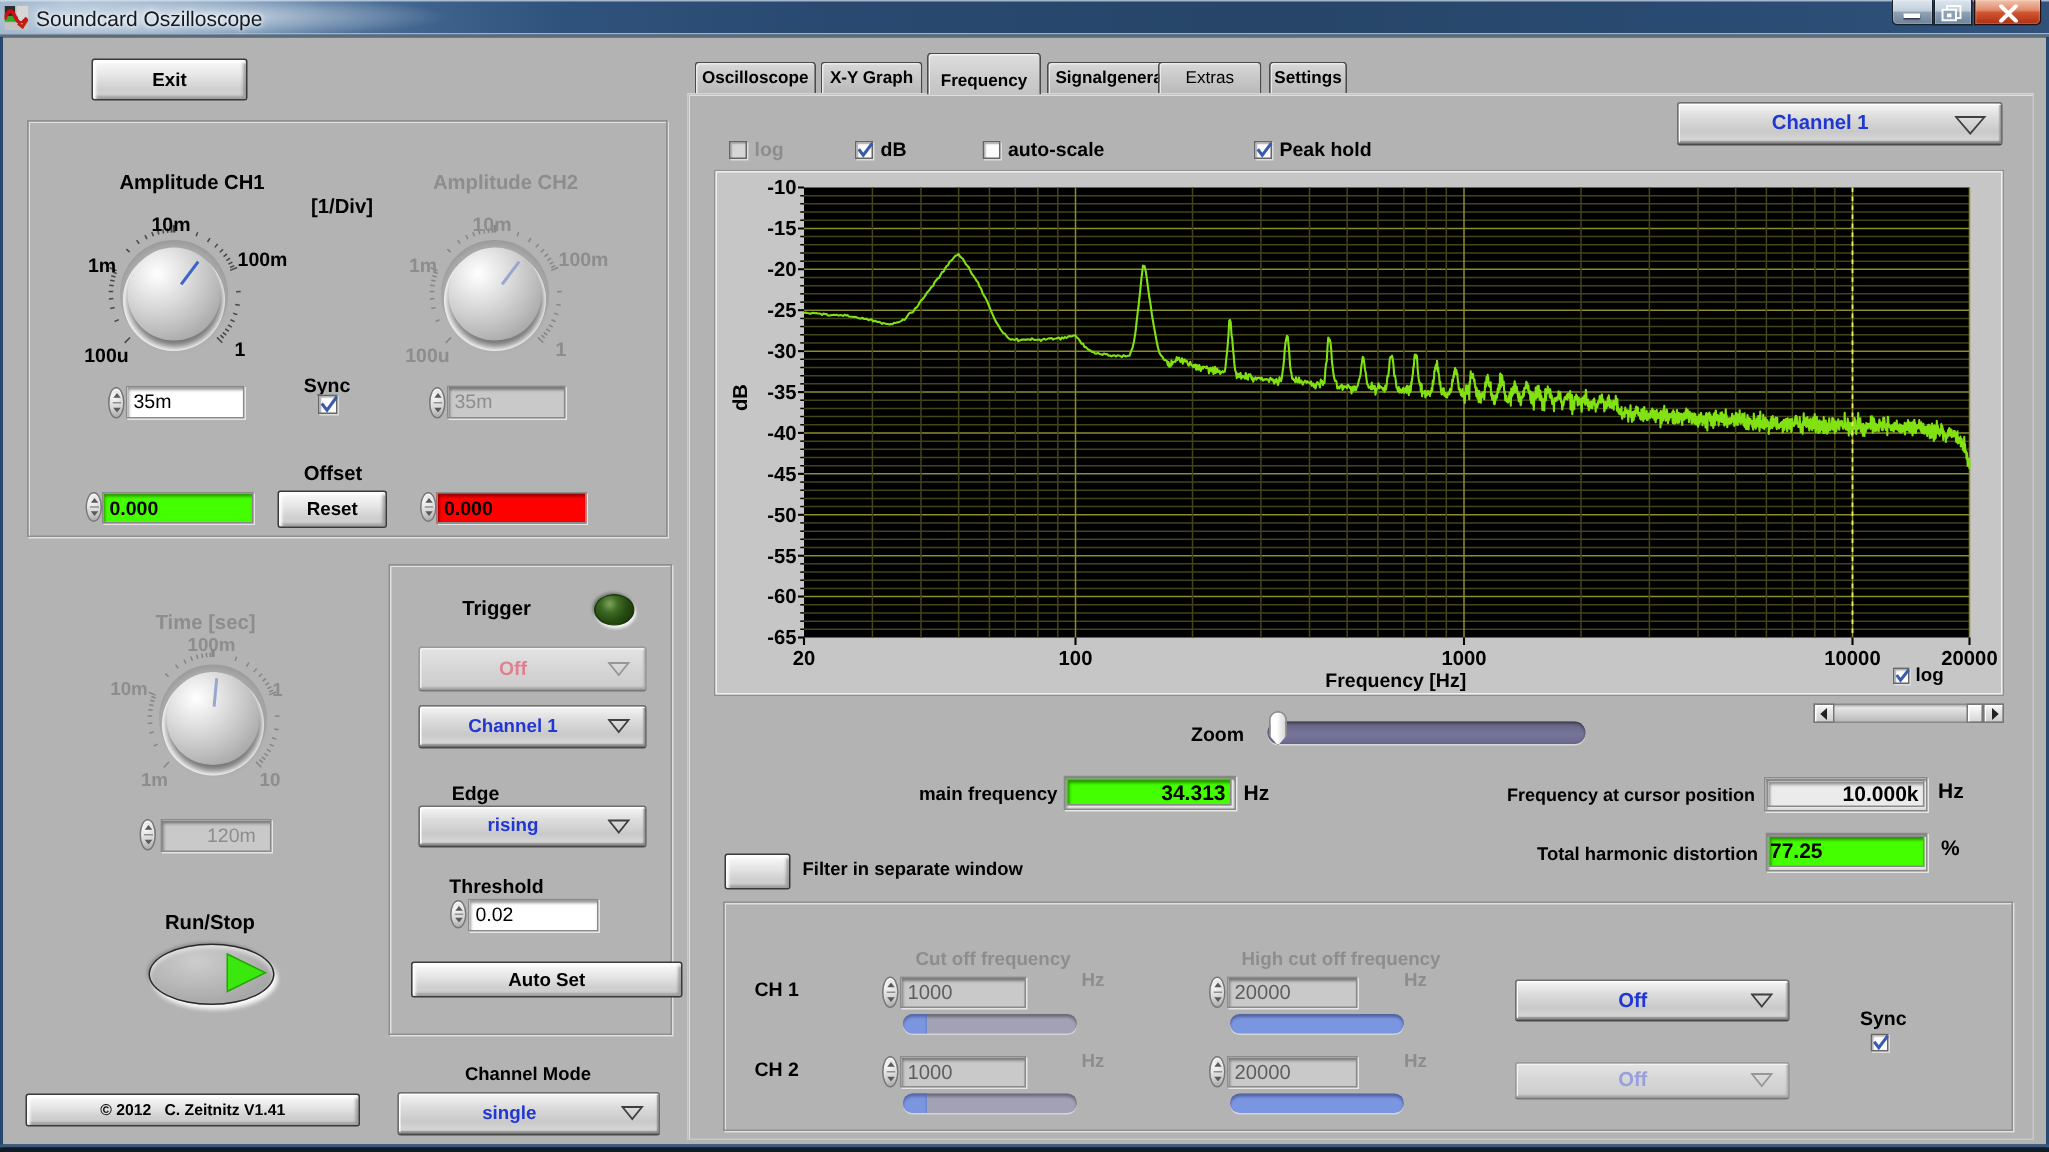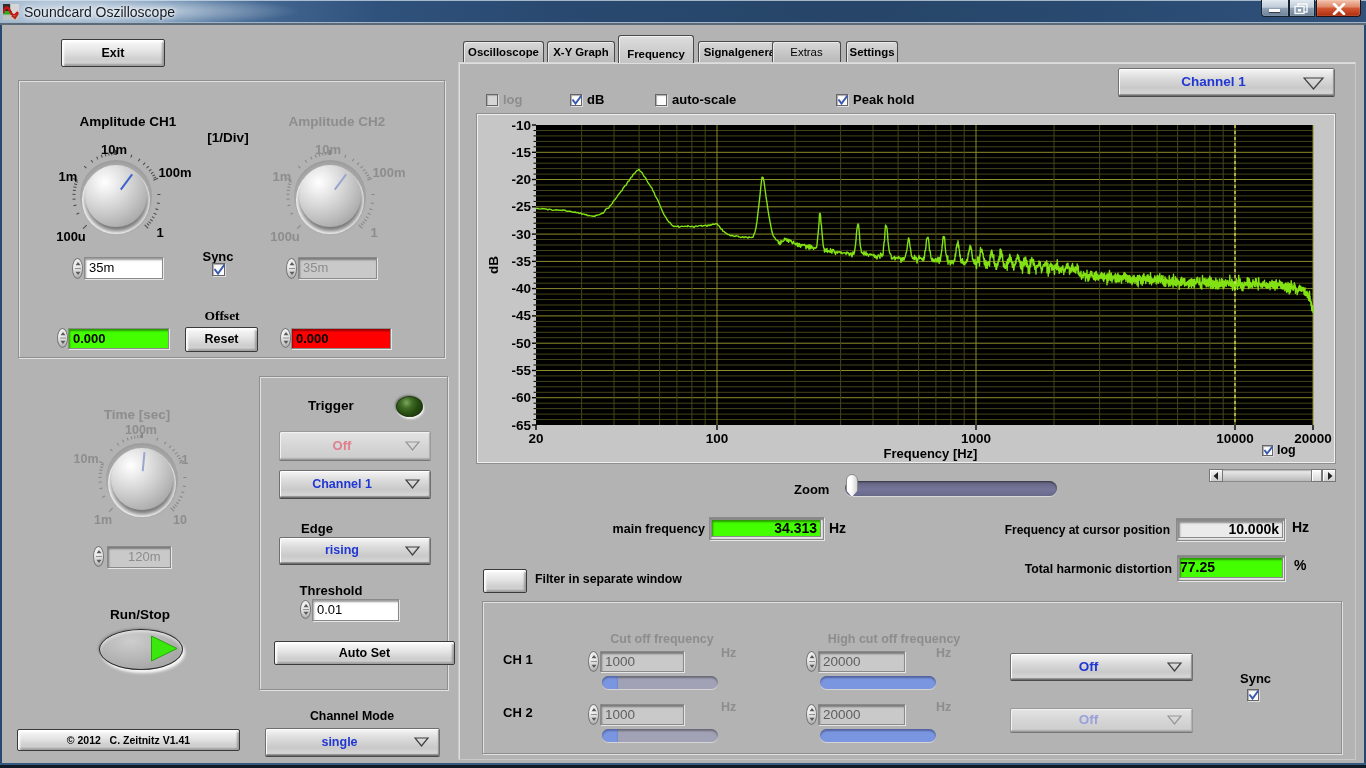--- a/index.html
+++ b/index.html
@@ -174,21 +174,21 @@
     <path d="M3 0 L5.5 3.2 H0.5 Z" fill="#5a5a5a"></path>
     <path d="M3 13 L5.5 9.8 H0.5 Z" fill="#5a5a5a"></path>
     <line x1="0" y1="6.5" x2="6" y2="6.5" stroke="#909090" stroke-width="1"></line>
   </svg>
 <div class="sunk" style="left:298px;top:257px;width:79px;height:22px;background:#c9c9c9;line-height:20px;font-size:13px;color:#8d8d8d;text-align:left;padding-left:4px;font-weight:normal">35m</div>
 <div class="lbl" style="left:218px;top:249px;font-size:13px;transform:translateX(-50%);">Sync</div>
 <div class="cb" style="left:212px;top:263px;width:13px;height:13px;background:#fdfdfd"></div>
 <svg class="abs" style="left:212px;top:262px" width="15" height="15">
     <path d="M2.5 7.0 L6.0 11.5 L12.5 2.5" fill="none" stroke="#3a5bad" stroke-width="2"></path>
   </svg>
-<div class="lbl" style="left:222px;top:308px;font-size:13.5px;transform:translateX(-50%);font-family:Liberation Serif, serif;">Offset</div>
+<div class="lbl" style="left:222px;top:308px;font-size:13.5px;transform:translateX(-50%);">Offset</div>
 <div class="spin" style="left:57px;top:328px;height:20px"></div>
 <svg class="abs" style="left:60px;top:332px" width="6" height="12">
     <path d="M3 0 L5.5 3.2 H0.5 Z" fill="#5a5a5a"></path>
     <path d="M3 12 L5.5 8.8 H0.5 Z" fill="#5a5a5a"></path>
     <line x1="0" y1="6.0" x2="6" y2="6.0" stroke="#909090" stroke-width="1"></line>
   </svg>
 <div class="sunk" style="left:68px;top:328px;width:101px;height:21px;background:#44ff00;line-height:19px;font-size:13px;color:#000;text-align:left;padding-left:4px;font-weight:bold">0.000</div>
 <div class="btn" style="left:185px;top:327px;width:73px;height:25px;line-height:23px;font-size:12.5px;">Reset</div>
 <div class="spin" style="left:280px;top:328px;height:20px"></div>
 <svg class="abs" style="left:283px;top:332px" width="6" height="12">
@@ -215,21 +215,21 @@
 <svg class="abs" style="left:405px;top:546px" width="16" height="11">
     <path d="M1 1 H14 L7.5 9 Z" fill="none" stroke="#3f3f3f" stroke-width="1.2"></path>
   </svg>
 <div class="lbl" style="left:331px;top:583px;font-size:13px;transform:translateX(-50%);">Threshold</div>
 <div class="spin" style="left:300px;top:600px;height:19px"></div>
 <svg class="abs" style="left:303px;top:604px" width="6" height="11">
     <path d="M3 0 L5.5 3.2 H0.5 Z" fill="#5a5a5a"></path>
     <path d="M3 11 L5.5 7.800000000000001 H0.5 Z" fill="#5a5a5a"></path>
     <line x1="0" y1="5.5" x2="6" y2="5.5" stroke="#909090" stroke-width="1"></line>
   </svg>
-<div class="sunk" style="left:312px;top:599px;width:87px;height:22px;background:#ffffff;line-height:20px;font-size:13px;color:#000;text-align:left;padding-left:4px;font-weight:normal">0.01</div>
+<div class="sunk" style="left:312px;top:599px;width:87px;height:22px;background:#ffffff;line-height:20px;font-size:13px;color:#000;text-align:left;padding-left:4px;font-weight:normal">0.02</div>
 <div class="btn" style="left:274px;top:641px;width:181px;height:24px;line-height:22px;font-size:12.5px;">Auto Set</div>
 <div class="lbl" style="left:352px;top:709px;font-size:12.3px;transform:translateX(-50%);">Channel Mode</div>
 <div class="drop" style="left:265px;top:728px;width:175px;height:28px;line-height:26px;font-size:12.5px;color:#2137d2;padding-right:26px;">single</div>
 <svg class="abs" style="left:414px;top:737px" width="16" height="11">
     <path d="M1 1 H14 L7.5 9 Z" fill="none" stroke="#3f3f3f" stroke-width="1.2"></path>
   </svg>
 <div class="glbl" style="left:137px;top:407px;font-size:13.5px;transform:translateX(-50%);">Time [sec]</div>
 <div class="glbl" style="left:141px;top:423px;font-size:12.5px;transform:translateX(-50%);">100m</div>
 <div class="glbl" style="left:86px;top:452px;font-size:12.5px;transform:translateX(-50%);">10m</div>
 <div class="glbl" style="left:185px;top:453px;font-size:12.5px;transform:translateX(-50%);">1</div>
@@ -276,21 +276,21 @@
 <div class="tickV" style="left:141.4px;top:433px;width:1.2px;height:5px;background:#868686;transform-origin:50% 46px;transform:rotate(0.0deg)"></div>
 <div class="tickV" style="left:141.4px;top:433px;width:1.2px;height:5px;background:#868686;transform-origin:50% 46px;transform:rotate(67.5deg)"></div>
 <div class="tickV" style="left:141.4px;top:433px;width:1.2px;height:5px;background:#868686;transform-origin:50% 46px;transform:rotate(135.0deg)"></div>
 <div class="abs" style="left:141px;top:452px;width:2px;height:19px;background:#9aa6cf;transform-origin:50% 27px;transform:rotate(5.3deg)"></div>
 <div class="spin" style="left:93px;top:546px;height:21px"></div>
 <svg class="abs" style="left:96px;top:550px" width="6" height="13">
     <path d="M3 0 L5.5 3.2 H0.5 Z" fill="#5a5a5a"></path>
     <path d="M3 13 L5.5 9.8 H0.5 Z" fill="#5a5a5a"></path>
     <line x1="0" y1="6.5" x2="6" y2="6.5" stroke="#909090" stroke-width="1"></line>
   </svg>
-<div class="sunk" style="left:107px;top:546px;width:64px;height:22px;background:#c9c9c9;line-height:20px;font-size:13px;color:#8d8d8d;text-align:left;padding-left:20px;font-weight:normal">120m</div>
+<div class="sunk" style="left:107px;top:546px;width:74px;height:22px;background:#c9c9c9;line-height:20px;font-size:13px;color:#8d8d8d;text-align:left;padding-left:30px;font-weight:normal">120m</div>
 <div class="lbl" style="left:140px;top:607px;font-size:13.5px;transform:translateX(-50%);">Run/Stop</div>
 <div class="abs" style="left:99px;top:629px;width:84px;height:41px;border-radius:50%;
 background:radial-gradient(ellipse at 38% 28%,#cdcdcd 0%,#b9b9b9 40%,#a8a8a8 72%,#9b9b9b 100%);
 border:1.5px solid #2a2a2a;box-shadow:inset 0 2px 3px #e2e2e2, 2px 3px 3px rgba(252,252,252,.95), -1px -1px 2px rgba(90,90,90,.4)"></div>
 <svg class="abs" style="left:150px;top:635px" width="29" height="27">
 <path d="M1.5 1 L27 13.5 L1.5 26 Z" fill="#3ae80e" stroke="#28a30a" stroke-width="1"></path>
 </svg>
 <div class="btn" style="left:17px;top:729px;width:223px;height:22px;line-height:20px;font-size:10.5px;">© 2012&nbsp;&nbsp; C. Zeitnitz V1.41</div>
 <div class="abs" style="left:458px;top:62px;width:898px;height:698px;background:#b3b3b3;
 border:1px solid #c9c9c9;border-top:1px solid #d6d6d6;box-shadow:inset 1px 1px 0 #dedede"></div>

